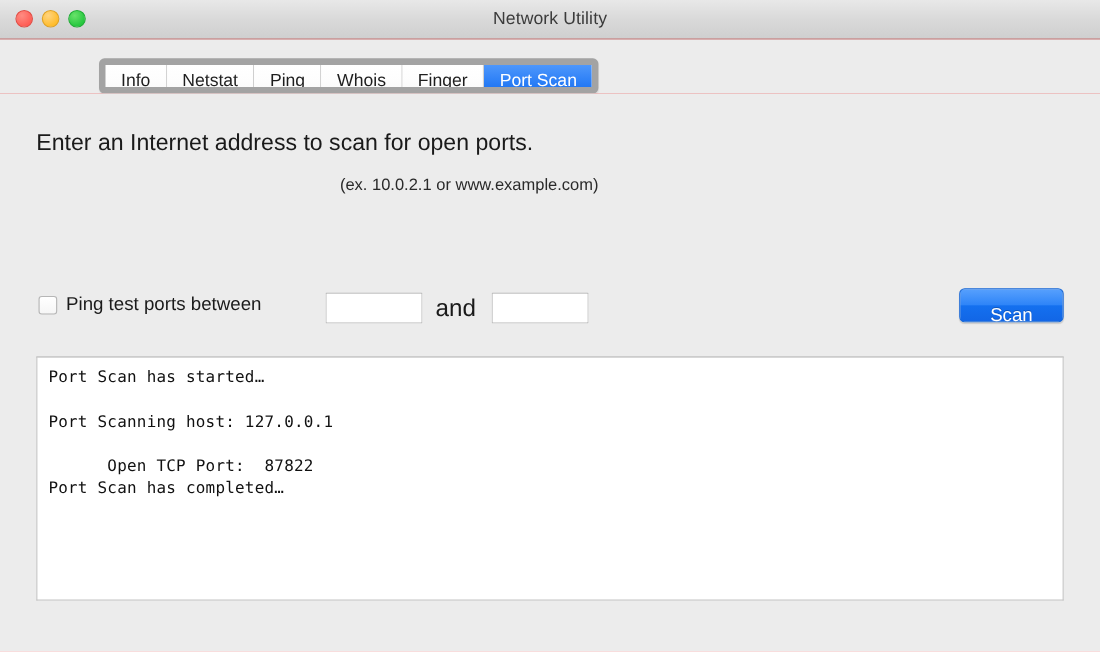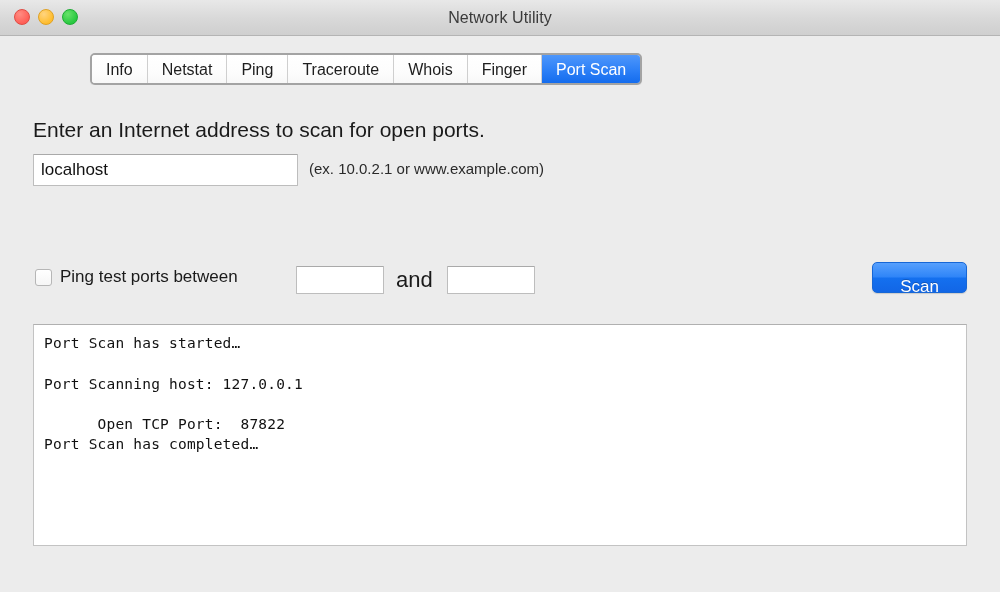--- a/index.html
+++ b/index.html
@@ -48,21 +48,21 @@
   
   #tabbar-area {
     position: absolute; left: 0; top: 36px;
     width: 1000px; height: 49px;
     background: #ececec;
   }
   #tabs {
     position: absolute; left: 90px; top: 17px;
     height: 32px;
     display: flex;
-    border: 2px solid #a3a3a3;
+    border: 6px solid #a3a3a3;
     border-radius: 5px;
     overflow: hidden;
     background: #fff;
     box-shadow: 0 1px 1px rgba(0,0,0,0.07);
     justify-content: space-between;
   }
   .tab {
     display: flex; align-items: center; justify-content: center;
     height: 30px;
     padding: 0 14px;
@@ -196,32 +196,30 @@
       <span class="light light-max"></span>
     </div>
     <div id="window-title">Network Utility</div>
   </div>
 
   <div id="tabbar-area">
     <div id="tabs">
       <div class="tab">Info</div>
       <div class="tab">Netstat</div>
       <div class="tab">Ping</div>
-      <div class="tab">Traceroute</div>
       <div class="tab">Whois</div>
       <div class="tab">Finger</div>
       <div class="tab active">Port Scan</div>
     </div>
   </div>
 
   <div id="content">
 
     <div id="prompt-label">Enter an Internet address to scan for open ports.</div>
 
-    <input id="address-field" type="text" value="localhost" style="">
 
     <div id="address-hint">(ex. 10.0.2.1 or www.example.com)</div>
 
     <div id="range-row">
       <div id="range-checkbox"></div>
       <div id="range-label">Ping test ports between</div>
       <input id="port-from" class="port-field" type="text" value="" style="">
       <div id="range-and">and</div>
       <input id="port-to" class="port-field" type="text" value="" style="">
       <button id="scan-button">Scan</button>

